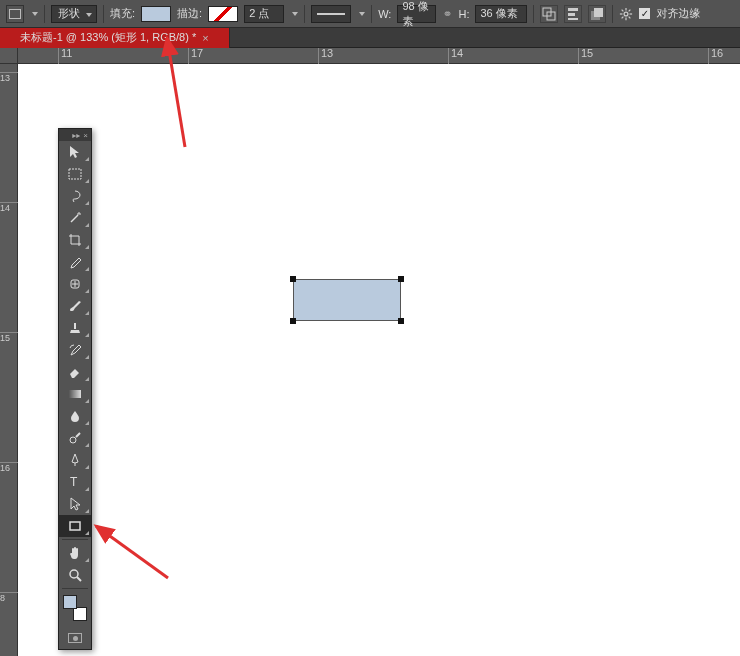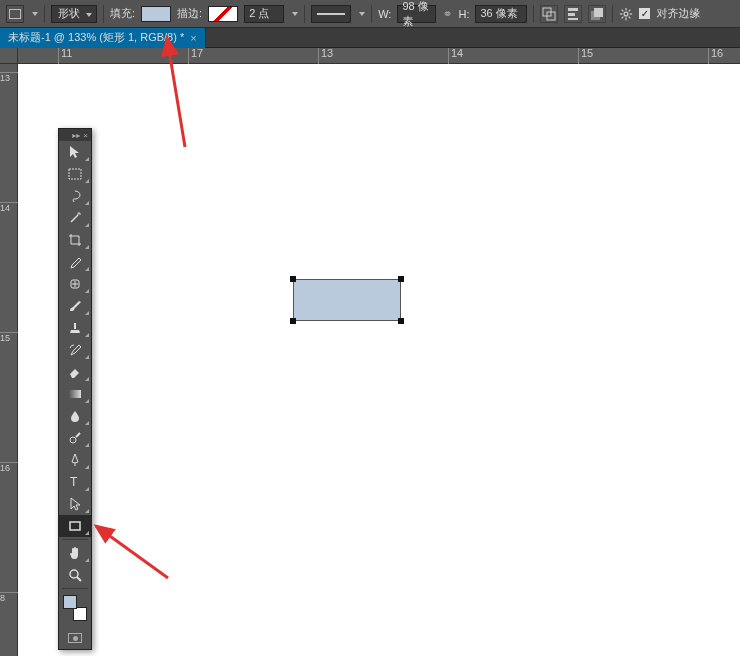--- a/index.html
+++ b/index.html
@@ -15,21 +15,21 @@
 .fill-sw{background:#b9cadd}
 .stroke-sw{background:linear-gradient(135deg,#fff 45%,#d00 45%,#d00 55%,#fff 55%)}
 .num-field{background:#3a3a3a;border:1px solid #222;height:18px;width:40px;color:#ddd;padding:0 4px;display:flex;align-items:center}
 .stroke-style{width:40px;height:18px;background:#3a3a3a;border:1px solid #222;display:flex;align-items:center;justify-content:center}
 .stroke-style::after{content:"";width:28px;height:0;border-top:2px solid #ccc}
 .wchain{color:#aaa;font-size:12px}
 .align-btn{width:18px;height:18px;background:#535353;border:1px solid #404040;display:flex;align-items:center;justify-content:center}
 .gear{width:14px;height:14px;display:block}
 .chk{width:11px;height:11px;background:#ddd;display:inline-flex;align-items:center;justify-content:center;color:#222;font-size:10px;line-height:10px}
 .tabstrip{height:20px;background:#3b3b3b;display:flex;align-items:center;border-bottom:1px solid #222}
-.doc-tab{height:20px;background:#0369a1;color:#ddd;font-size:11px;display:flex;align-items:center;padding:0 8px;gap:6px;border-right:1px solid #2a2a2a}
+.doc-tab{height:20px;background:#b91c1c;color:#ddd;font-size:11px;display:flex;align-items:center;padding:0 20px;gap:6px;border-right:1px solid #2a2a2a}
 .doc-tab .x{color:#bbb;font-size:11px}
 .ruler-h{position:absolute;left:18px;right:0;top:48px;height:16px;background:#5a5a5a;border-bottom:1px solid #333;color:#ccc;font-size:11px}
 .ruler-h .tick{position:absolute;top:0;height:16px;border-left:1px solid #888;padding-left:2px;line-height:10px}
 .ruler-v{position:absolute;left:0;top:64px;bottom:0;width:18px;background:#5a5a5a;border-right:1px solid #333;color:#ccc;font-size:9px}
 .ruler-v .tick{position:absolute;left:0;width:18px;border-top:1px solid #888;padding-top:1px;text-align:left;line-height:8px;writing-mode:horizontal-tb}
 .ruler-corner{position:absolute;left:0;top:48px;width:18px;height:16px;background:#5a5a5a;border-right:1px solid #333;border-bottom:1px solid #333}
 .canvas-area{position:absolute;left:18px;top:64px;right:0;bottom:0;background:#fff}
 .shape{position:absolute;left:275px;top:215px;width:108px;height:42px;background:#b9cadd;border:1px solid #555}
 .handle{position:absolute;width:6px;height:6px;background:#111}
 .h-tl{left:-4px;top:-4px}.h-tr{right:-4px;top:-4px}.h-bl{left:-4px;bottom:-4px}.h-br{right:-4px;bottom:-4px}

